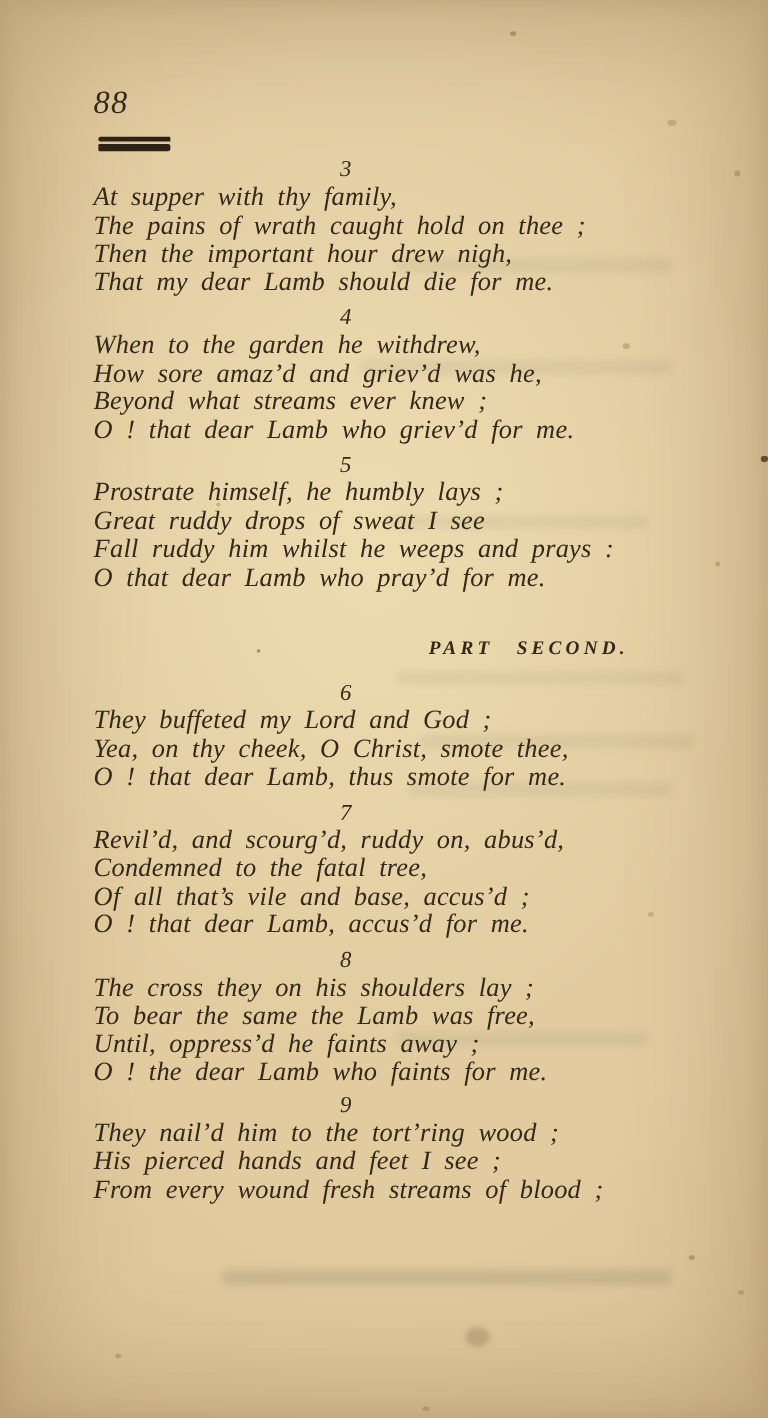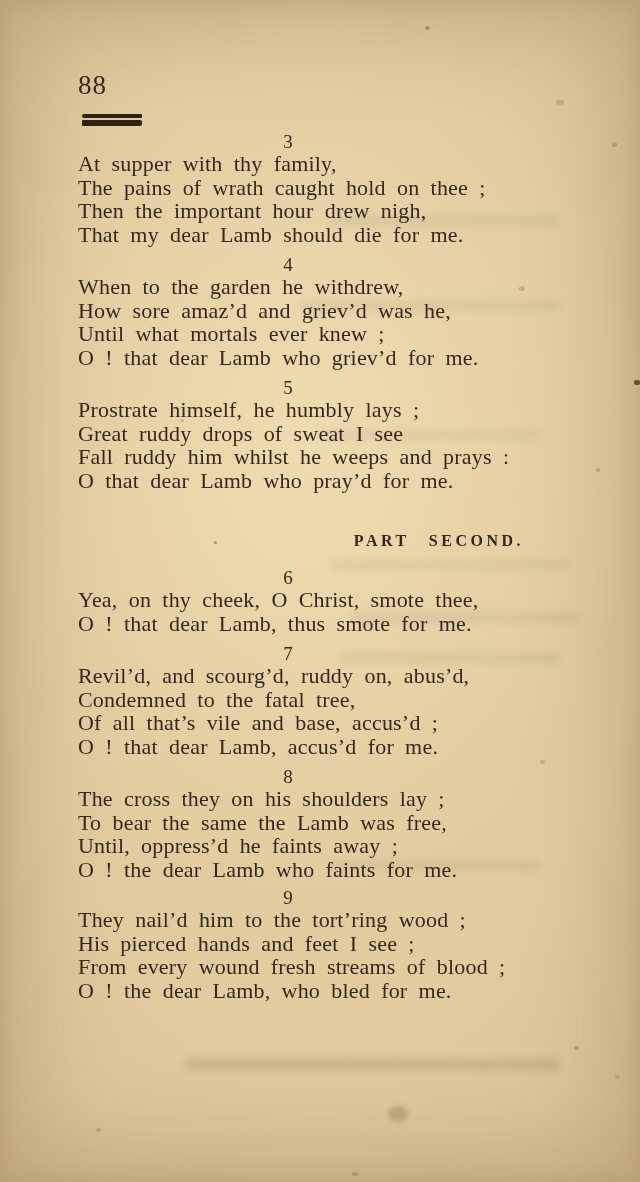--- a/index.html
+++ b/index.html
@@ -39,20 +39,21 @@
     border-radius: 50%;
     z-index: 2;
   }
   .content {
     position: absolute;
     left: 0; top: 0;
     width: 640px;
     padding: 70px 0 0 78px;
     box-sizing: border-box;
     z-index: 3;
+    font-style: italic;
   }
   .page-number {
     font-size: 27px;
     line-height: 30px;
     letter-spacing: 1px;
   }
   .ornament { margin: 14px 0 0 4px; width: 60px; }
   .ornament .rule-thin  { height: 4px; background: #2d2314; border-radius: 2px 1px 1px 2px; }
   .ornament .rule-thick { margin-top: 2px; height: 6px; background: #2d2314; border-radius: 1px 2px 2px 1px; }
   .stanza { margin: 0; }
@@ -127,36 +128,37 @@
       <div class="verse-line">At supper with thy family,</div>
       <div class="verse-line">The pains of wrath caught hold on thee ;</div>
       <div class="verse-line">Then the important hour drew nigh,</div>
       <div class="verse-line">That my dear Lamb should die for me.</div>
     </section>
 
     <section class="stanza">
       <div class="stanza-number">4</div>
       <div class="verse-line">When to the garden he withdrew,</div>
       <div class="verse-line">How sore amaz’d and griev’d was he,</div>
-      <div class="verse-line">Until what mortals ever knew ;</div>
+      <div class="verse-line">Beyond what streams ever knew ;</div>
       <div class="verse-line">O ! that dear Lamb who griev’d for me.</div>
     </section>
 
     <section class="stanza">
       <div class="stanza-number">5</div>
       <div class="verse-line">Prostrate himself, he humbly lays ;</div>
       <div class="verse-line">Great ruddy drops of sweat I see</div>
       <div class="verse-line">Fall ruddy him whilst he weeps and prays :</div>
       <div class="verse-line">O that dear Lamb who pray’d for me.</div>
     </section>
 
     <div class="part-heading">PART SECOND.</div>
 
     <section class="stanza">
       <div class="stanza-number after-heading">6</div>
+      <div class="verse-line">They buffeted my Lord and God ;</div>
       <div class="verse-line">Yea, on thy cheek, O Christ, smote thee,</div>
       <div class="verse-line">O ! that dear Lamb, thus smote for me.</div>
     </section>
 
     <section class="stanza">
       <div class="stanza-number">7</div>
       <div class="verse-line">Revil’d, and scourg’d, ruddy on, abus’d,</div>
       <div class="verse-line">Condemned to the fatal tree,</div>
       <div class="verse-line">Of all that’s vile and base, accus’d ;</div>
       <div class="verse-line">O ! that dear Lamb, accus’d for me.</div>
@@ -168,19 +170,18 @@
       <div class="verse-line">To bear the same the Lamb was free,</div>
       <div class="verse-line">Until, oppress’d he faints away ;</div>
       <div class="verse-line">O ! the dear Lamb who faints for me.</div>
     </section>
 
     <section class="stanza">
       <div class="stanza-number last">9</div>
       <div class="verse-line">They nail’d him to the tort’ring wood ;</div>
       <div class="verse-line">His pierced hands and feet I see ;</div>
       <div class="verse-line">From every wound fresh streams of blood ;</div>
-      <div class="verse-line">O ! the dear Lamb, who bled for me.</div>
     </section>
 
   </div>
 
   <div class="vignette"></div>
 </div>
 
 </body></html>

